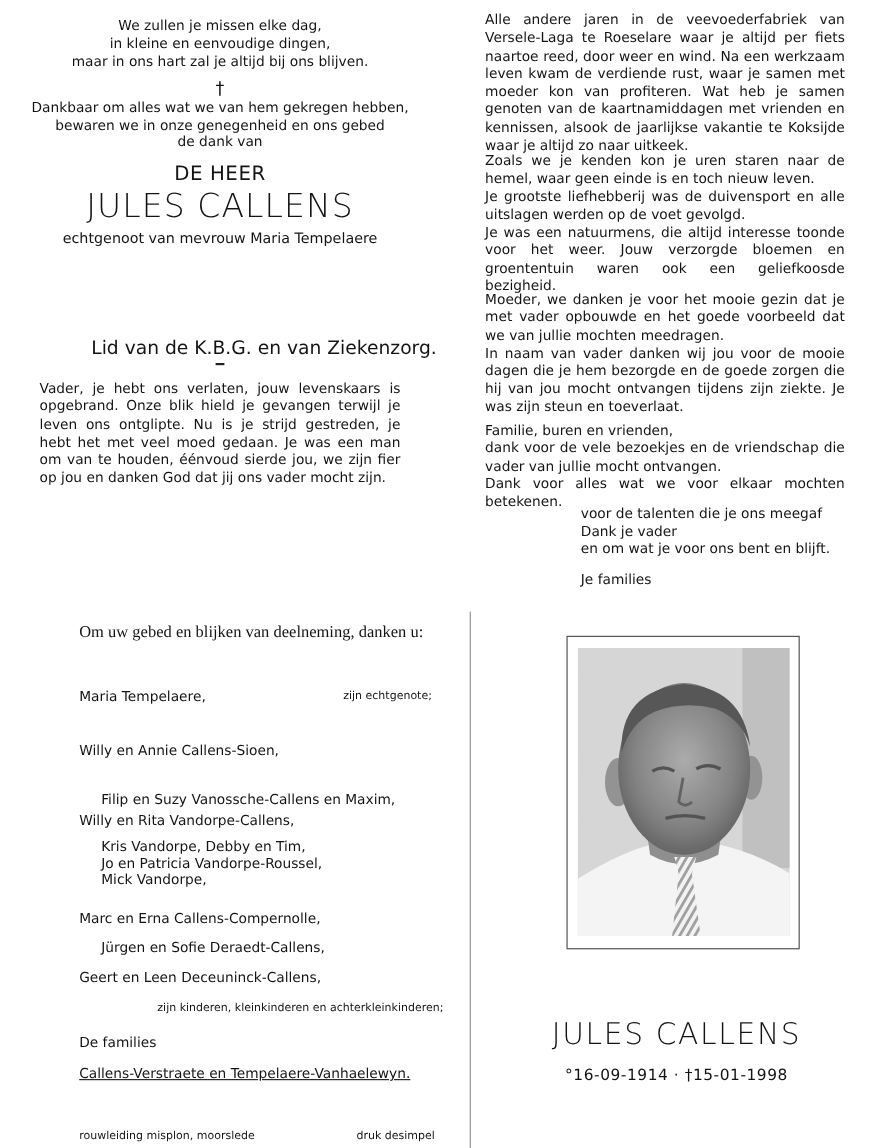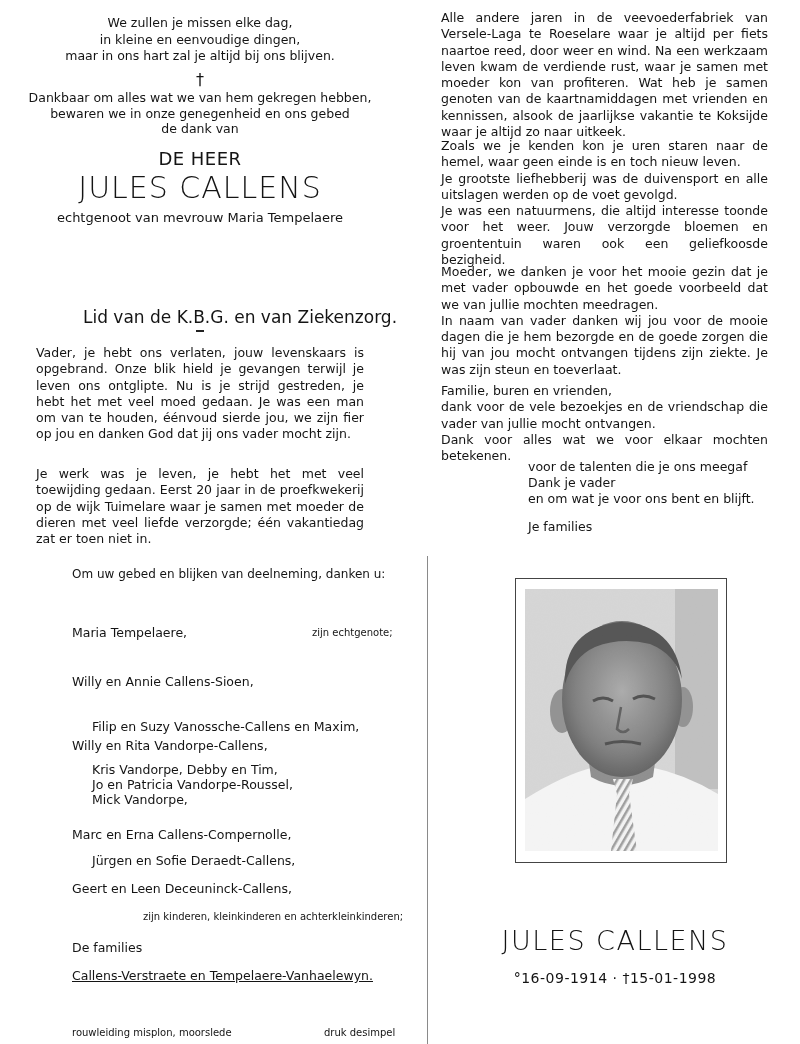--- a/index.html
+++ b/index.html
@@ -59,21 +59,20 @@
     <div class="line">Dankbaar om alles wat we van hem gekregen hebben,</div>
     <div class="line">bewaren we in onze genegenheid en ons gebed</div>
     <div class="line">de dank van</div>
   </div>
   <div class="abs heer center">DE HEER</div>
   <div class="abs bigname center">JULES CALLENS</div>
   <div class="abs spouse center">echtgenoot van mevrouw Maria Tempelaere</div>
   <div class="abs member center">Lid van de K.B.G. en van Ziekenzorg.</div>
   <div class="abs dash"></div>
   <div class="abs para tl-p1">Vader, je hebt ons verlaten, jouw levenskaars is opgebrand. Onze blik hield je gevangen terwijl je leven ons ontglipte. Nu is je strijd gestreden, je hebt het met veel moed gedaan. Je was een man om van te houden, éénvoud sierde jou, we zijn fier op jou en danken God dat jij ons vader mocht zijn.</div>
-  <div class="abs para tl-p2">Je werk was je leven, je hebt het met veel toewijding gedaan. Eerst 20 jaar in de proefkwekerij op de wijk Tuimelare waar je samen met moeder de dieren met veel liefde verzorgde; één vakantiedag zat er toen niet in.</div>
 </div>
 
 <div class="abs" style="left:0;top:0;width:800px;height:540px;">
   <div class="abs para tr-p1">Alle andere jaren in de veevoederfabriek van Versele-Laga te Roeselare waar je altijd per fiets naartoe reed, door weer en wind. Na een werkzaam leven kwam de verdiende rust, waar je samen met moeder kon van profiteren. Wat heb je samen genoten van de kaartnamiddagen met vrienden en kennissen, alsook de jaarlijkse vakantie te Koksijde waar je altijd zo naar uitkeek.</div>
   <div class="abs para tr-p2 prewrap">Zoals we je kenden kon je uren staren naar de hemel, waar geen einde is en toch nieuw leven.
 Je grootste liefhebberij was de duivensport en alle uitslagen werden op de voet gevolgd.
 Je was een natuurmens, die altijd interesse toonde voor het weer. Jouw verzorgde bloemen en groententuin waren ook een geliefkoosde bezigheid.</div>
   <div class="abs para tr-p3 prewrap">Moeder, we danken je voor het mooie gezin dat je met vader opbouwde en het goede voorbeeld dat we van jullie mochten meedragen.
 In naam van vader danken wij jou voor de mooie dagen die je hem bezorgde en de goede zorgen die hij van jou mocht ontvangen tijdens zijn ziekte. Je was zijn steun en toeverlaat.</div>
   <div class="abs para tr-p4 prewrap">Familie, buren en vrienden,
@@ -82,21 +81,21 @@
   <div class="abs tr-verse">
     <div class="line">voor de talenten die je ons meegaf</div>
     <div class="line">Dank je vader</div>
     <div class="line">en om wat je voor ons bent en blijft.</div>
   </div>
   <div class="abs tr-sign line">Je families</div>
 </div>
 
 <div class="abs fold"></div>
 <div class="abs" style="left:0;top:540px;width:427px;height:504px;">
-  <div class="abs line" style="left:72px;top:27px;font-size:12px;">Om uw gebed en blijken van deelneming, danken u:</div>
+  <div class="abs line" style="left:72px;top:27px;font-size:15px;font-family:Liberation Serif, serif;">Om uw gebed en blijken van deelneming, danken u:</div>
 
   <div class="abs line fam" style="left:72px;top:85px;">Maria Tempelaere,</div>
   <div class="abs line role" style="left:312px;top:87px;">zijn echtgenote;</div>
 
   <div class="abs line fam" style="left:72px;top:134px;">Willy en Annie Callens-Sioen,</div>
   <div class="abs line fam" style="left:92px;top:162px;margin-top:17px;">Filip en Suzy Vanossche-Callens en Maxim,</div>
 
   <div class="abs line fam" style="left:72px;top:198px;">Willy en Rita Vandorpe-Callens,</div>
   <div class="abs line fam" style="left:92px;top:222px;">Kris Vandorpe, Debby en Tim,</div>
   <div class="abs line fam" style="left:92px;top:237px;">Jo en Patricia Vandorpe-Roussel,</div>

